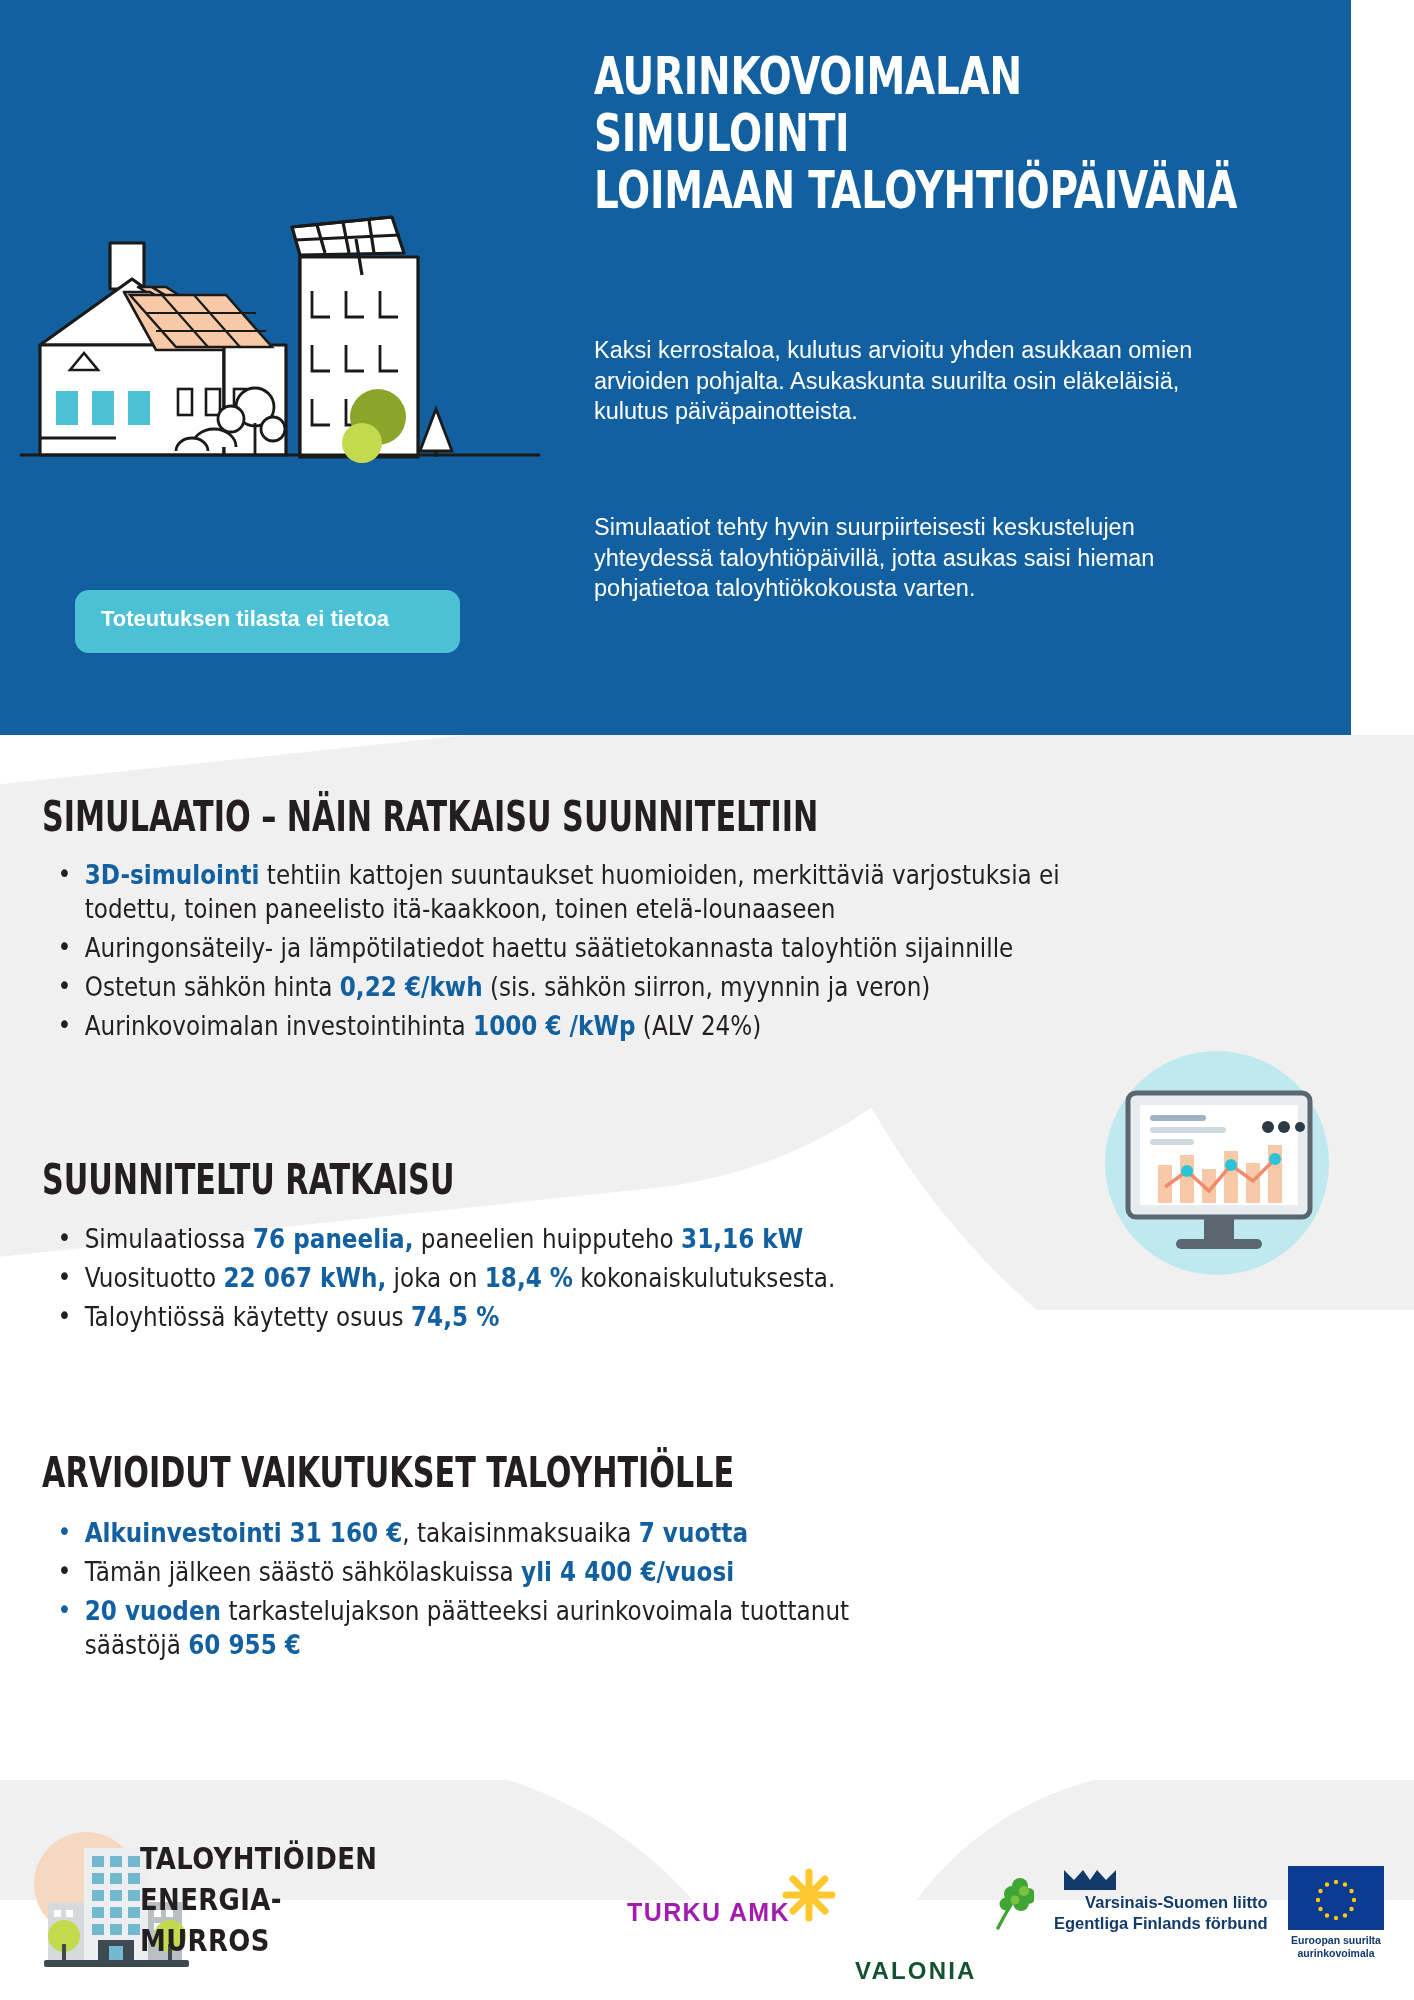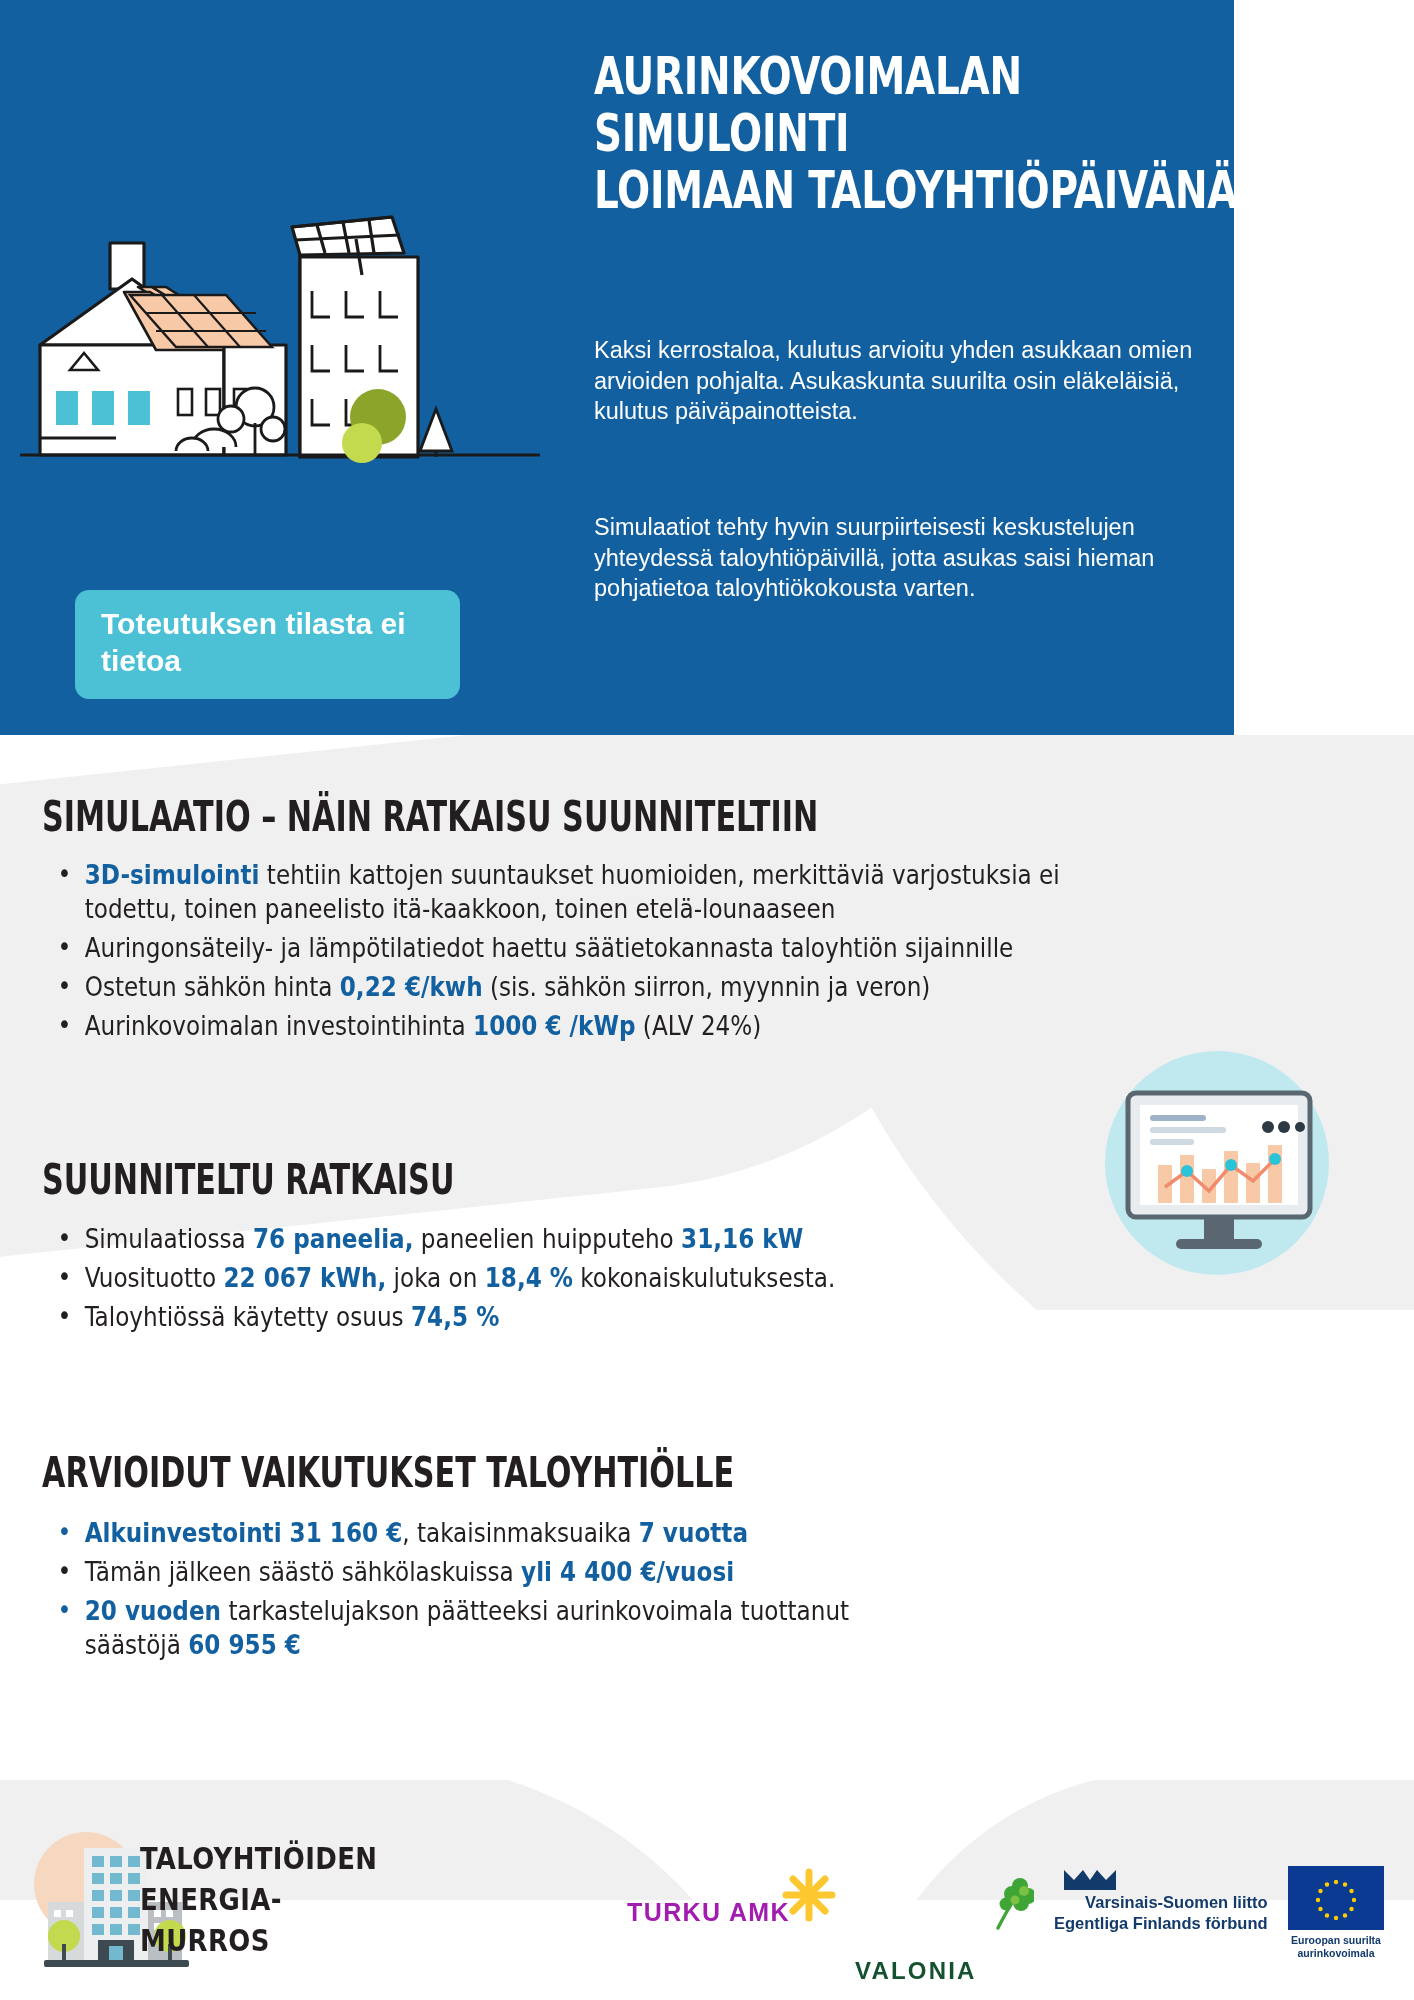--- a/index.html
+++ b/index.html
@@ -64,21 +64,21 @@
     left:0; top:1900px;
     width:1414px; height:110px;
     background:#ffffff;
     z-index:1;
   }
 
   
   .header {
     position:absolute;
     left:0; top:0;
-    width:1234px; height:735px;
+    width:1351px; height:735px;
     background:#12609f;
     z-index:3;
   }
 
   .hdr-title {
     position:absolute;
     left:594px; top:48px;
     width:760px;
     color:#ffffff;
     font-family:"Liberation Sans Narrow","DejaVu Sans Condensed","Liberation Sans", sans-serif;
@@ -113,21 +113,21 @@
   .hdr-para.p2 { top:512px; }
 
   .status-badge {
     position:absolute;
     left:75px; top:590px;
     width:385px;
     padding:16px 26px 20px 26px;
     background:#4cc1d6;
     border-radius:14px;
     color:#ffffff;
-    font-size:30px;
+    font-size:22px;
     font-weight:bold;
     line-height:1.22;
     z-index:6;
   }
 
   
   .house-art {
     position:absolute;
     left:0px; top:195px;
     width:560px; height:400px;

